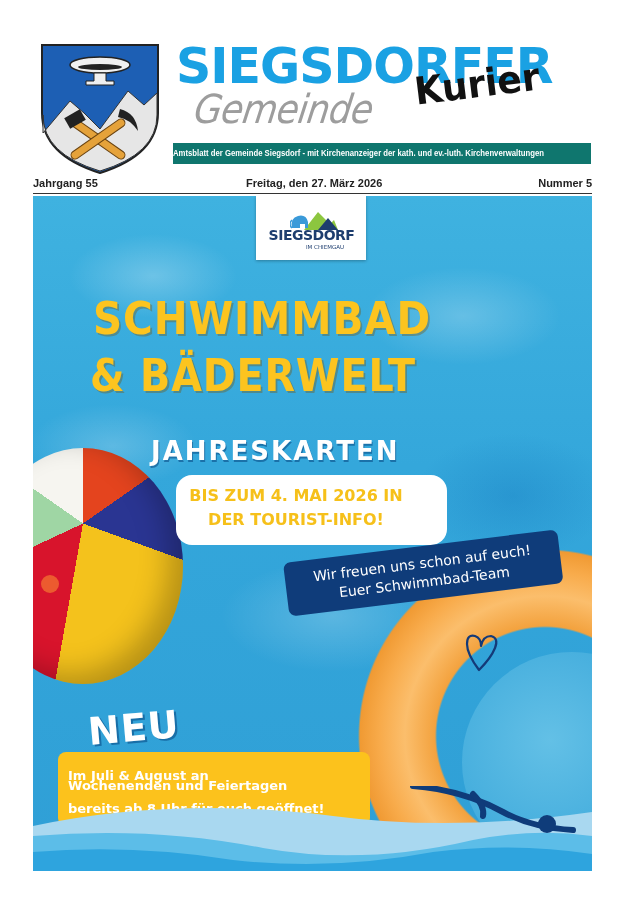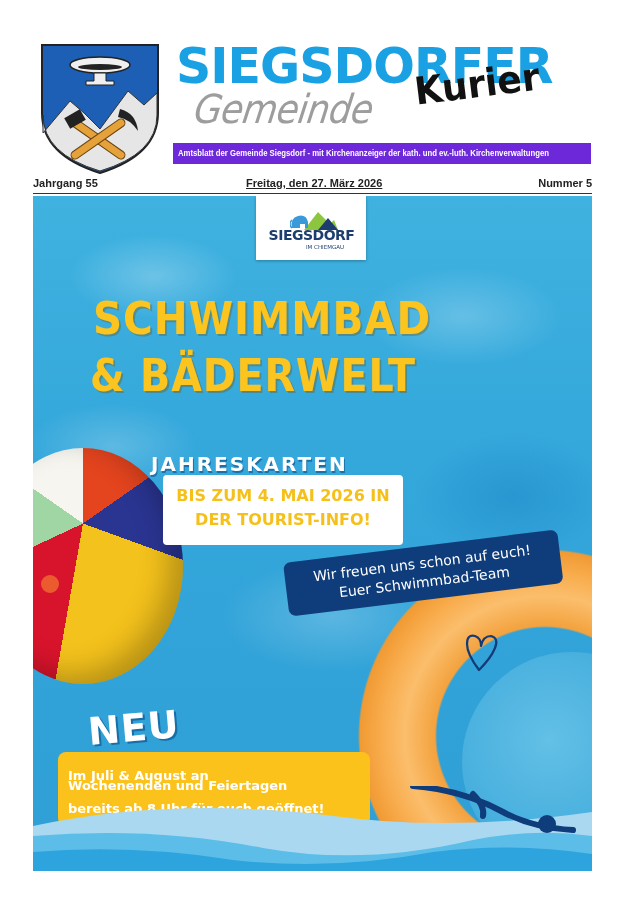--- a/index.html
+++ b/index.html
@@ -3,45 +3,45 @@
 <meta charset="utf-8">
 <style>
   html,body{margin:0;padding:0;background:#ffffff;}
   body{width:625px;height:897px;position:relative;overflow:hidden;font-family:"Liberation Sans",sans-serif;}
   .abs{position:absolute;}
   
   #crest{left:40px;top:43px;width:120px;height:132px;}
   #title-main{left:176px;top:38px;font-family:"DejaVu Sans",sans-serif;font-weight:bold;font-size:50px;letter-spacing:-1px;color:#1aa1e3;line-height:56px;transform:scaleX(0.98);transform-origin:left top;white-space:nowrap;}
   #title-gemeinde{left:198px;top:86px;font-family:"DejaVu Sans",sans-serif;font-style:italic;font-size:40px;color:#9d9d9d;line-height:46px;transform:skewX(-8deg) scaleX(0.9);transform-origin:left top;white-space:nowrap;letter-spacing:-1px;}
   #title-kurier{left:412px;top:70px;font-family:"DejaVu Sans",sans-serif;font-weight:bold;font-size:38px;color:#111;line-height:44px;transform:rotate(-7deg) scaleX(0.95);transform-origin:left top;white-space:nowrap;}
-  #subtitle-bar{left:173px;top:143px;width:418px;height:21px;background:#6d28d9;color:#fff;font-family:"Liberation Sans",sans-serif;font-weight:bold;font-size:9px;line-height:21px;padding-left:5px;box-sizing:border-box;white-space:nowrap;transform-origin:left center;}
+  #subtitle-bar{left:173px;top:143px;width:418px;height:21px;background:#0f766e;color:#fff;font-family:"Liberation Sans",sans-serif;font-weight:bold;font-size:9px;line-height:21px;box-sizing:border-box;white-space:nowrap;transform-origin:left center;}
   #subtitle-bar span{display:inline-block;transform:scaleX(0.86);transform-origin:left center;}
   .meta{top:176px;font-weight:bold;font-size:11px;color:#222;line-height:14px;}
   #meta-left{left:33px;}
-  #meta-center{left:246px;text-decoration:underline;}
+  #meta-center{left:246px;}
   #meta-right{right:33px;}
   #rule{left:33px;top:193px;width:559px;height:1px;background:#333;}
   
   #poster{left:33px;top:196px;width:559px;height:675px;overflow:hidden;
     background:
       radial-gradient(ellipse 120px 60px at 120px 80px, rgba(255,255,255,0.25), transparent 70%),
       radial-gradient(ellipse 140px 70px at 430px 120px, rgba(255,255,255,0.22), transparent 70%),
       radial-gradient(ellipse 160px 80px at 300px 420px, rgba(255,255,255,0.2), transparent 70%),
       radial-gradient(ellipse 120px 60px at 80px 250px, rgba(255,255,255,0.2), transparent 70%),
       radial-gradient(ellipse 140px 90px at 480px 300px, rgba(20,120,190,0.35), transparent 70%),
       linear-gradient(180deg,#3fb2e0 0%,#34a7db 40%,#2f9fd6 100%);}
   #logo-box{left:223px;top:0px;width:110px;height:64px;background:#fff;box-shadow:0 1px 3px rgba(0,0,0,0.3);}
   #logo-mountain{left:34px;top:12px;width:48px;height:22px;}
   #logo-name{left:0;width:111px;top:31px;text-align:center;font-family:"DejaVu Sans",sans-serif;font-weight:bold;font-size:14px;color:#1d3d6e;letter-spacing:-0.5px;line-height:16px;}
   #logo-sub{left:50px;top:48px;font-family:"DejaVu Sans",sans-serif;font-size:5.5px;color:#1d3d6e;line-height:7px;}
   .headline{font-family:"DejaVu Sans",sans-serif;font-weight:bold;color:#fcc41f;text-shadow:2px 2px 0 rgba(120,80,0,0.35);white-space:nowrap;letter-spacing:1px;}
   #hl1{left:60px;top:98px;font-size:44px;line-height:50px;transform:scaleX(0.92);transform-origin:left top;}
   #hl2{left:57px;top:155px;font-size:44px;line-height:50px;transform:scaleX(0.9);transform-origin:left top;}
-  #hl3{left:118px;top:253px;font-family:"DejaVu Sans",sans-serif;font-weight:bold;font-size:20px;color:#fff;line-height:30px;letter-spacing:2px;text-shadow:1px 2px 0 rgba(0,60,120,0.5);white-space:nowrap;}
-  #cta-box{left:130px;top:279px;width:240px;height:70px;background:#fff;border-radius:4px;}
+  #hl3{left:118px;top:240px;font-family:"DejaVu Sans",sans-serif;font-weight:bold;font-size:26px;color:#fff;line-height:30px;letter-spacing:2px;text-shadow:1px 2px 0 rgba(0,60,120,0.5);white-space:nowrap;}
+  #cta-box{left:143px;top:279px;width:271px;height:70px;background:#fff;border-radius:16px;}
   #cta-l1,#cta-l2{left:0;width:240px;text-align:center;font-family:"DejaVu Sans",sans-serif;font-weight:bold;color:#f6c01a;font-size:16px;line-height:20px;white-space:nowrap;}
   #cta-l1{top:11px;}
   #cta-l2{top:35px;}
   
   #ball{left:-50px;top:252px;width:200px;height:236px;border-radius:50%;overflow:hidden;
     background:conic-gradient(from -55deg at 50% 32%, #f6f5f0 0deg 55deg, #e4441e 55deg 110deg, #2a3592 110deg 165deg, #f4c21c 165deg 245deg, #d8142c 245deg 300deg, #9fd6a4 300deg 360deg);
     box-shadow:inset -14px -10px 28px rgba(0,0,0,0.25);}
   #ball-cap{left:58px;top:127px;width:18px;height:18px;border-radius:50%;background:#ec5b2f;}
   
   #ring{left:322px;top:350px;width:380px;height:380px;border-radius:50%;

